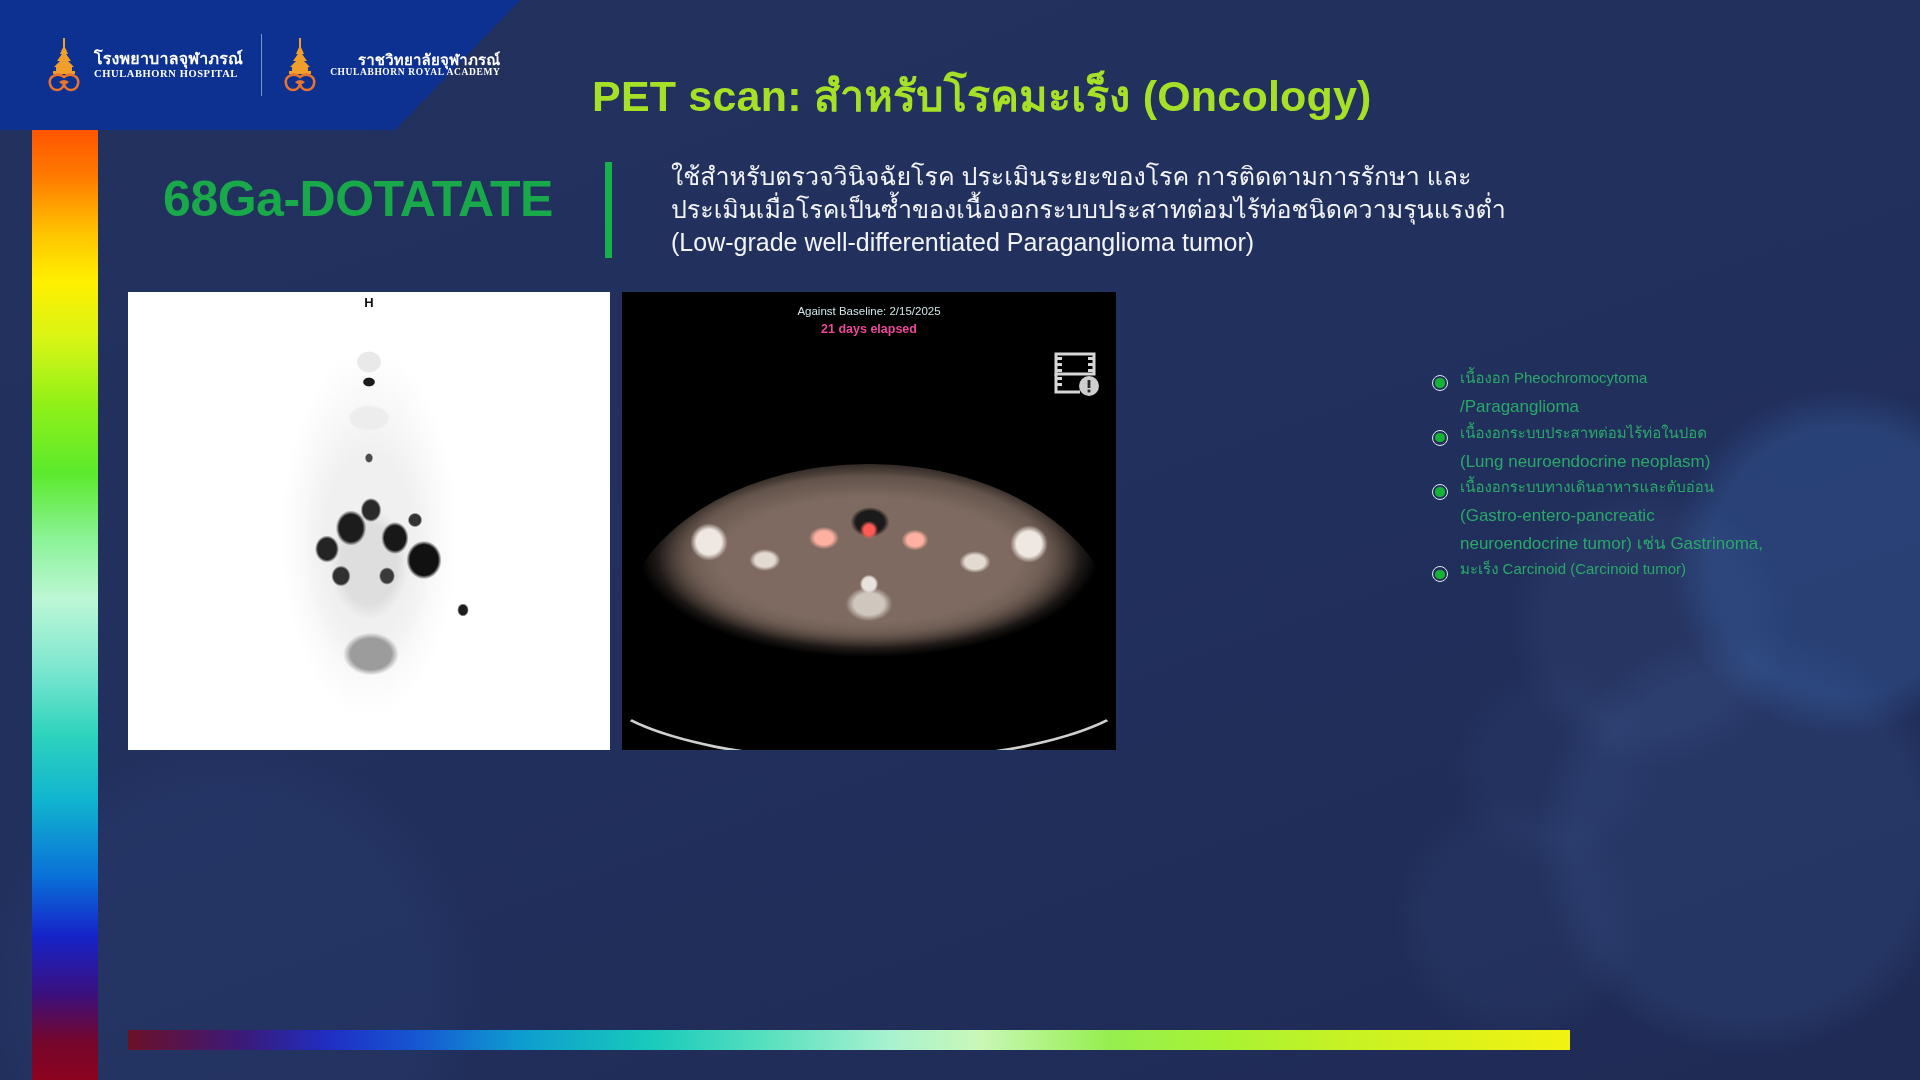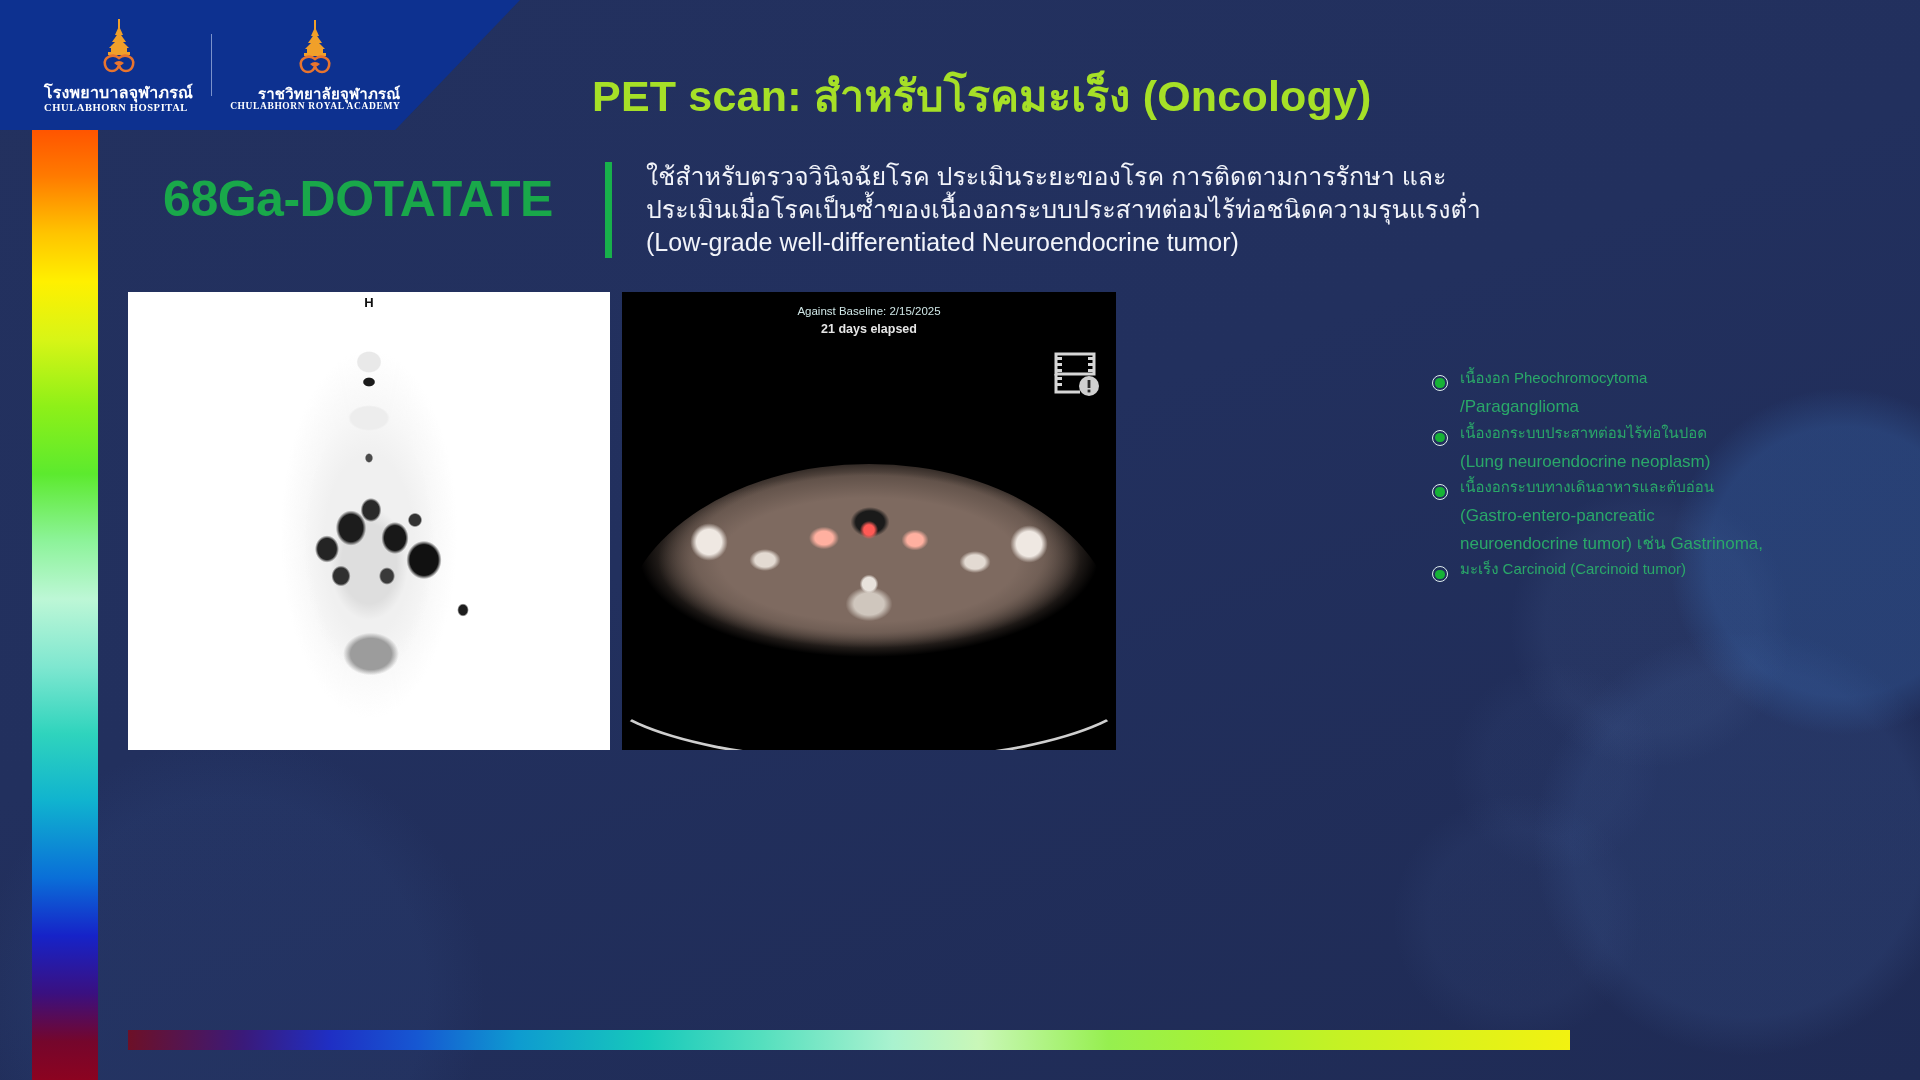--- a/index.html
+++ b/index.html
@@ -48,21 +48,21 @@
     position:absolute; left:0; top:0; width:520px; height:130px;
     background:#0d3190;
     border-bottom-right-radius:36px;
     -webkit-clip-path: polygon(0 0, 100% 0, 76% 100%, 0 100%);
     clip-path: polygon(0 0, 100% 0, 76% 100%, 0 100%);
   }
   .banner-inner {
     position:absolute; left:0; top:0; width:520px; height:130px;
     display:flex; align-items:center; gap:18px; padding-left:44px;
   }
-  .logo-unit { display:flex; align-items:center; gap:10px;flex-direction:column; }
+  .logo-unit { display:flex; align-items:center; gap:10px; }
   .logo-mark { width:40px; height:58px; position:relative; flex:none; }
   .logo-text { display:flex; flex-direction:column; line-height:1.05; }
   .logo-th { color:#ffffff; font-size:16px; font-weight:700; letter-spacing:.2px; }
   .logo-en { color:#ffffff; font-size:10.5px; font-weight:700;
              font-family:"Liberation Serif", serif; letter-spacing:.6px; }
   .logo-div { width:1px; height:62px; background:#8ea3d6; opacity:.85; }
   .logo-unit.second .logo-th { font-size:15px;text-align:right; }
   .logo-unit.second .logo-en { font-size:9.5px; }
 
   
@@ -80,21 +80,21 @@
   }
 
   
   .rule {
     position:absolute; left:605px; top:162px; width:7px; height:96px;
     background:#18b04b;
   }
 
   
   .desc {
-    position:absolute; left:646px; top:160px; width:880px;
+    position:absolute; left:671px; top:160px; width:880px;
     color:#f2f4fa; font-size:25px; line-height:1.32; font-weight:400;
   }
   .desc div { white-space:nowrap; }
 
   
   .pet-img {
     position:absolute; left:128px; top:292px; width:482px; height:458px;
     background:#ffffff; overflow:hidden;
   }
   .pet-h {
@@ -124,21 +124,21 @@
       radial-gradient(ellipse 96px 200px at 150px 220px, #f7f7f7 0 62%, rgba(255,255,255,0) 92%);
     border-radius:46% 46% 30% 30% / 12% 12% 8% 8%;
   }
 
   .ct-img {
     position:absolute; left:622px; top:292px; width:494px; height:458px;
     background:#000000; overflow:hidden;
   }
   .ct-head { position:absolute; left:0; right:0; top:13px; text-align:center; }
   .ct-baseline { color:#cfe6e6; font-size:11.5px; }
-  .ct-elapsed { color:#e5e5e5; font-size:12.5px; font-weight:700; margin-top:5px; }
+  .ct-elapsed { color:#ec4899; font-size:12.5px; font-weight:700; margin-top:5px; }
   .ct-slice {
     position:absolute; left:50%; top:172px; transform:translateX(-50%);
     width:500px; height:300px;
     background:
       radial-gradient(ellipse 13px 13px at 250px 66px, #ff5a55 0 40%, rgba(0,0,0,0) 70%),
       radial-gradient(ellipse 26px 20px at 251px 58px, #1a1a1a 0 55%, rgba(0,0,0,0) 75%),
       radial-gradient(ellipse 20px 15px at 205px 74px, #ffb0a0 0 45%, rgba(0,0,0,0) 75%),
       radial-gradient(ellipse 18px 14px at 296px 76px, #ffb0a0 0 45%, rgba(0,0,0,0) 75%),
       radial-gradient(ellipse 12px 12px at 250px 120px, #e8e2dc 0 55%, rgba(0,0,0,0) 78%),
       radial-gradient(ellipse 30px 22px at 250px 140px, #cfc6bd 0 50%, rgba(0,0,0,0) 78%),
@@ -235,21 +235,21 @@
 
   <div class="slide-title">PET scan: สำหรับโรคมะเร็ง (Oncology)</div>
 
   <div class="tracer">68Ga-DOTATATE</div>
 
   <div class="rule"></div>
 
   <div class="desc">
     <div>ใช้สำหรับตรวจวินิจฉัยโรค ประเมินระยะของโรค การติดตามการรักษา และ</div>
     <div>ประเมินเมื่อโรคเป็นซ้ำของเนื้องอกระบบประสาทต่อมไร้ท่อชนิดความรุนแรงต่ำ</div>
-    <div>(Low-grade well-differentiated Neuroendocrine tumor)</div>
+    <div>(Low-grade well-differentiated Paraganglioma tumor)</div>
   </div>
 
   <div class="pet-img">
     <div class="pet-body"></div>
     <div class="pet-h">H</div>
   </div>
 
   <div class="ct-img">
     <div class="ct-head">
       <div class="ct-baseline">Against Baseline: 2/15/2025</div>

